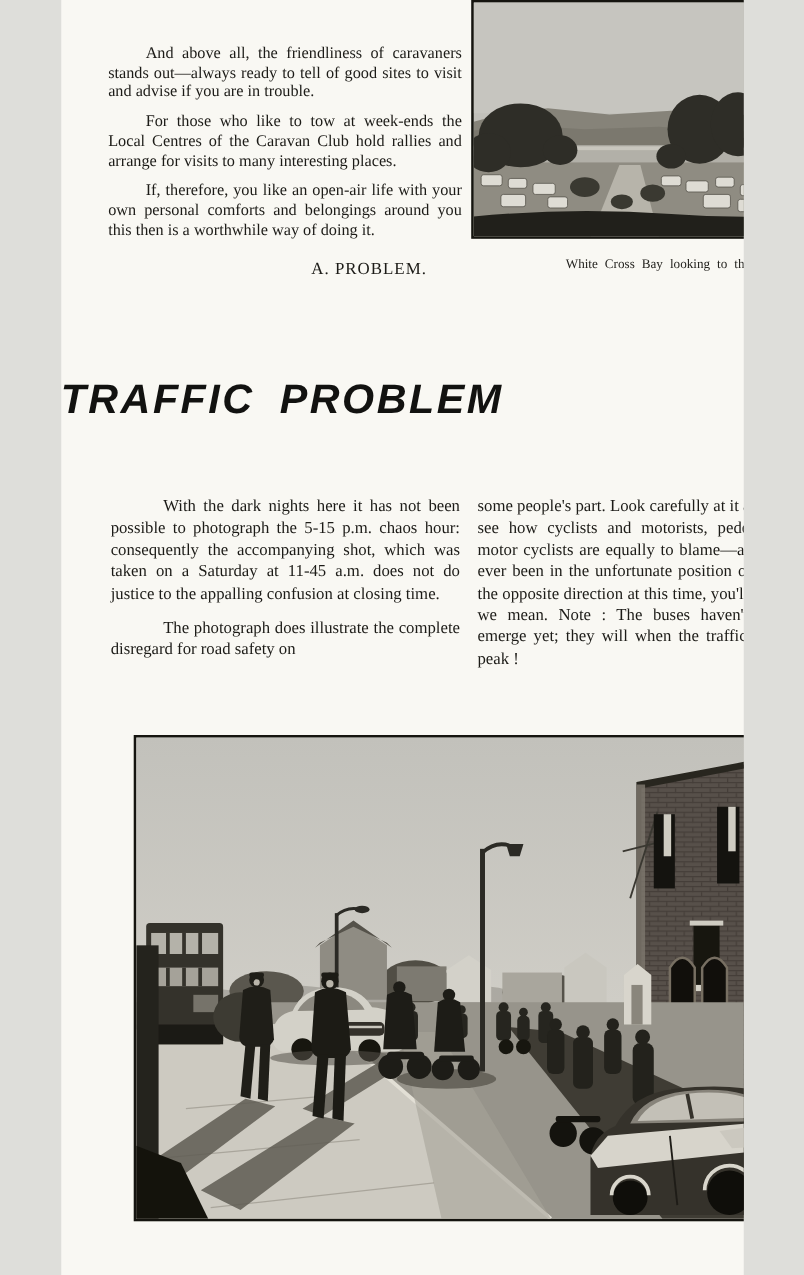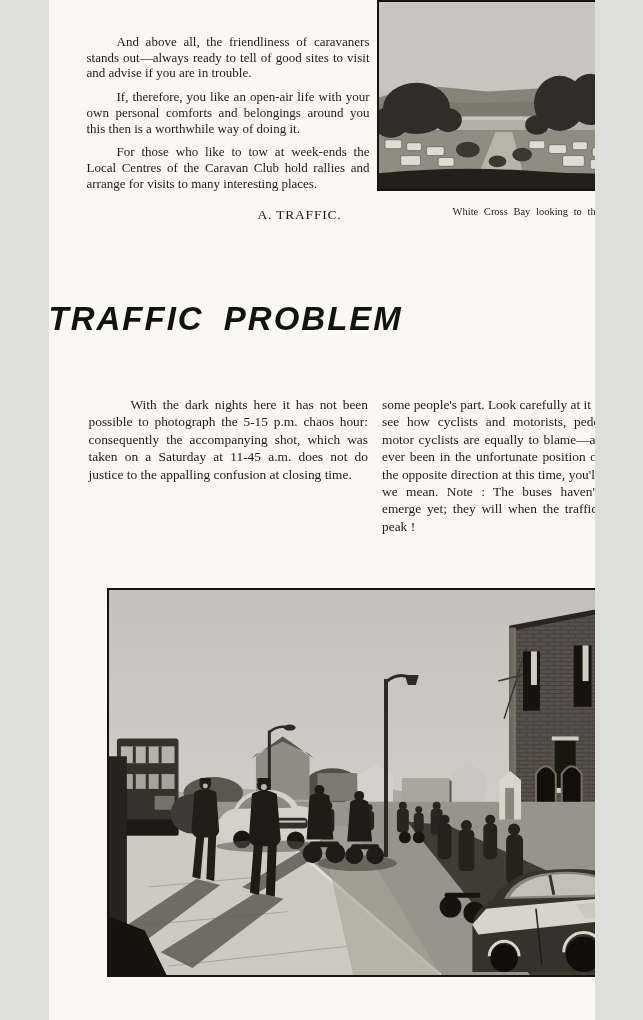--- a/index.html
+++ b/index.html
@@ -44,23 +44,23 @@
   }
   figure svg { display:block; width:100%; height:100%; }
 </style>
 </head>
 <body>
 
 <div class="page">
 
   <div class="intro">
     <p>And above all, the friendliness of caravaners stands out—always ready to tell of good sites to visit and advise if you are in trouble.</p>
+    <p>For those who like to tow at week-ends the Local Centres of the Caravan Club hold rallies and arrange for visits to many interesting places.</p>
     <p>If, therefore, you like an open-air life with your own personal comforts and belongings around you this then is a worthwhile way of doing it.</p>
-    <p>For those who like to tow at week-ends the Local Centres of the Caravan Club hold rallies and arrange for visits to many interesting places.</p>
-    <div class="byline">A. TRAFFIC.</div>
+    <div class="byline">A. PROBLEM.</div>
   </div>
 
   <figure class="bay-photo" aria-label="Black and white photograph of a lakeside caravan site with trees, caravans and wooded fells across the water">
     <svg viewBox="0 0 315 190" preserveAspectRatio="none">
       <rect width="315" height="190" fill="#c1c0ba"></rect>
       <rect width="315" height="90" fill="#c6c5bf"></rect>
       <g>
         <path d="M0 97 L25 90 L60 86 L110 91 L160 88 L210 92 L250 89 L290 97 L315 102 L315 125 L0 125 Z" fill="#868379"></path>
         <path d="M0 104 L40 100 L90 103 L150 101 L210 105 L260 103 L315 109 L315 125 L0 125 Z" fill="#76736a" opacity="0.7"></path>
       </g>
@@ -107,20 +107,21 @@
       <path d="M0 174 Q80 166 160 172 T315 168 L315 190 L0 190 Z" fill="#21201b"></path>
     </svg>
   </figure>
   <div class="bay-caption">White Cross Bay looking to the lake</div>
 
   <h1 class="headline">TRAFFIC PROBLEM</h1>
 
   <div class="columns">
     <div class="col">
       <p class="indent">With the dark nights here it has not been possible to photograph the 5-15 p.m. chaos hour: consequently the accompanying shot, which was taken on a Saturday at 11-45 a.m. does not do justice to the appalling confusion at closing time.</p>
+      <p class="indent">The photograph does illustrate the complete disregard for road safety on</p>
     </div>
     <div class="col">
       <p>some people's part. Look carefully at it and you will see how cyclists and motorists, pedestrians and motor cyclists are equally to blame—and if you've ever been in the unfortunate position of coming in the opposite direction at this time, you'll know what we mean. Note : The buses haven't started to emerge yet; they will when the traffic reaches its peak !</p>
     </div>
   </div>
 
   <figure class="street-photo" aria-label="Black and white photograph of a busy street with a double-decker bus, cars, motor cyclists, cyclists and pedestrians beside a brick building">
     <svg viewBox="0 0 559 389" preserveAspectRatio="none">
       <defs>
         <linearGradient id="sky2" x1="0" y1="0" x2="0" y2="1">

